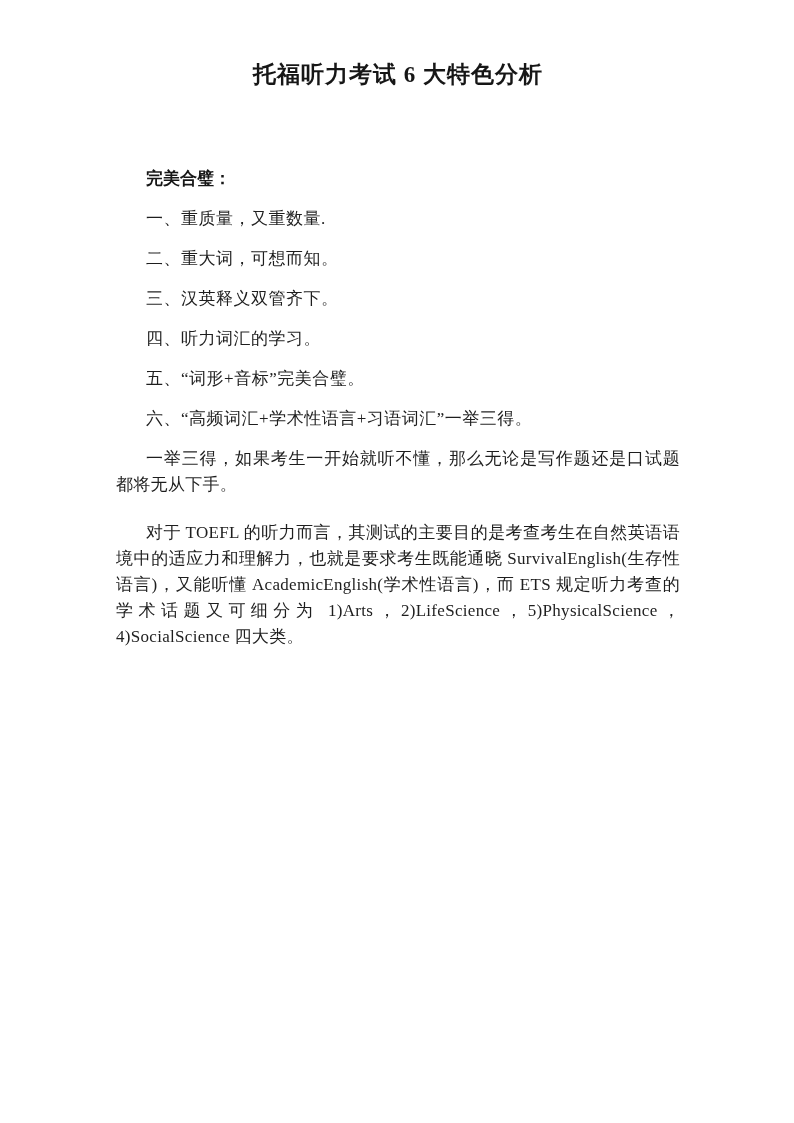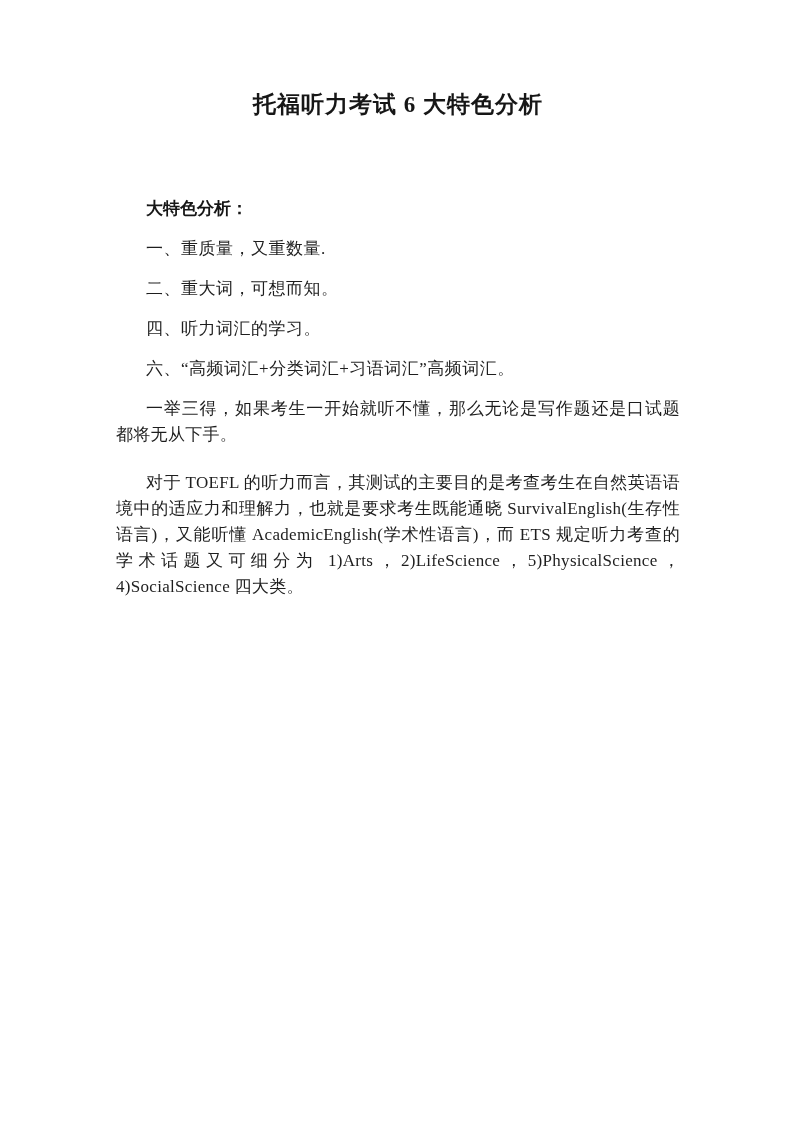--- a/index.html
+++ b/index.html
@@ -7,21 +7,21 @@
     padding: 0;
     background: #ffffff;
   }
   .page {
     position: relative;
     width: 794px;
     height: 983px;
     margin: 0 auto;
     box-sizing: border-box;
     background: #ffffff;
-    padding: 90px 114px 40px 116px;
+    padding: 60px 114px 40px 116px;
     overflow: hidden;
     font-family: "Liberation Serif", "DejaVu Serif", serif;
     color: #1e1e1e;
     font-size: 17px;
   }
   .doc-title {
     margin: 0 0 76px 0;
     font-size: 23px;
     line-height: 30px;
     font-weight: bold;
@@ -57,31 +57,33 @@
   }
 </style>
 </head>
 <body>
 
 <div class="page">
 
   <h1 class="doc-title">托福听力考试 6 大特色分析</h1>
 
 
-  <p class="section-heading">大特色分析：</p>
+  <p class="section-heading">完美合璧：</p>
 
   <p class="feature-item">一、重质量，又重数量.</p>
 
   <p class="feature-item">二、重大词，可想而知。</p>
 
+  <p class="feature-item">三、汉英释义双管齐下。</p>
 
   <p class="feature-item">四、听力词汇的学习。</p>
 
+  <p class="feature-item">五、“词形+音标”完美合璧。</p>
 
-  <p class="feature-item">六、“高频词汇+分类词汇+习语词汇”高频词汇。</p>
+  <p class="feature-item">六、“高频词汇+学术性语言+习语词汇”一举三得。</p>
 
 
   <p class="body-paragraph">一举三得，如果考生一开始就听不懂，那么无论是写作题还是口试题都将无从下手。</p>
 
 
   <p class="body-paragraph">对于 TOEFL 的听力而言，其测试的主要目的是考查考生在自然英语语境中的适应力和理解力，也就是要求考生既能通晓 SurvivalEnglish(生存性语言)，又能听懂 AcademicEnglish(学术性语言)，而 ETS 规定听力考查的学术话题又可细分为 1)Arts，2)LifeScience，5)PhysicalScience，4)SocialScience 四大类。</p>
 
 </div>
 
 </body></html>

